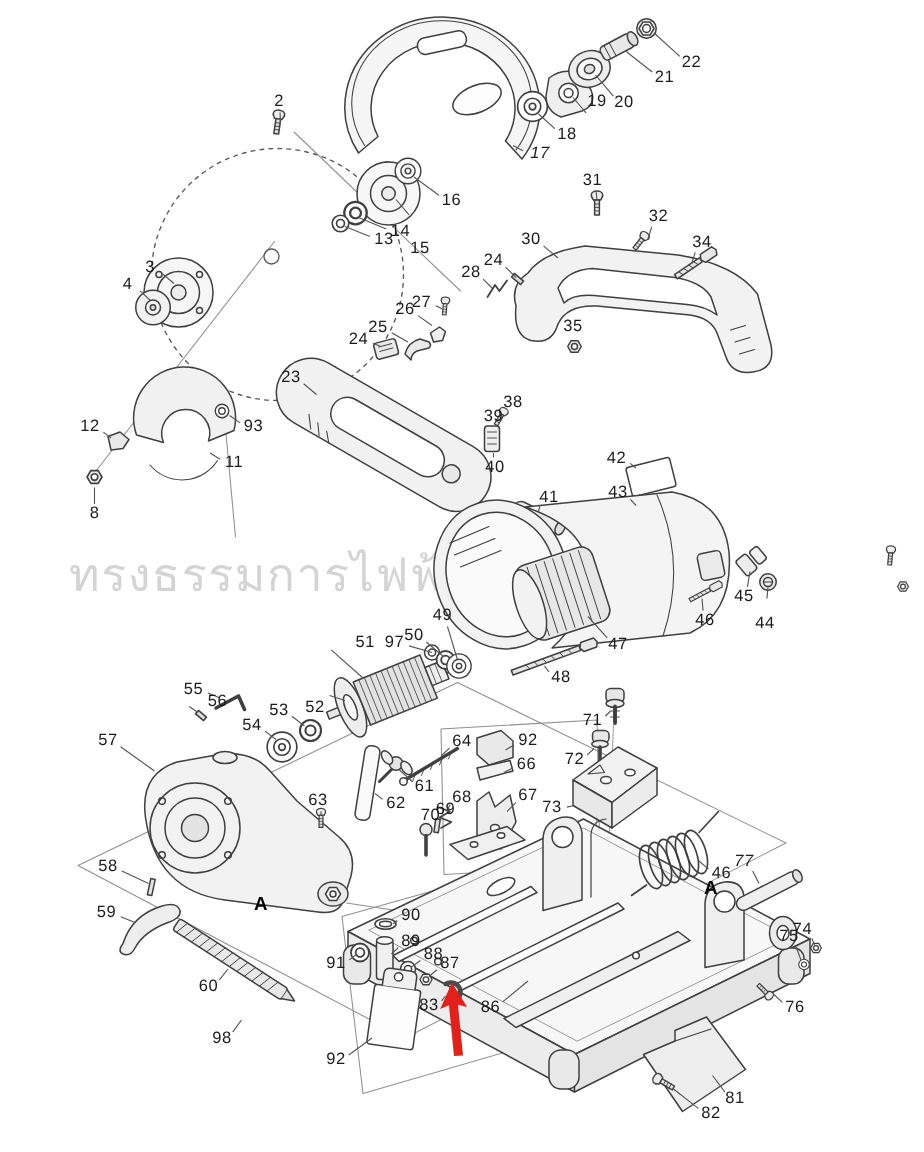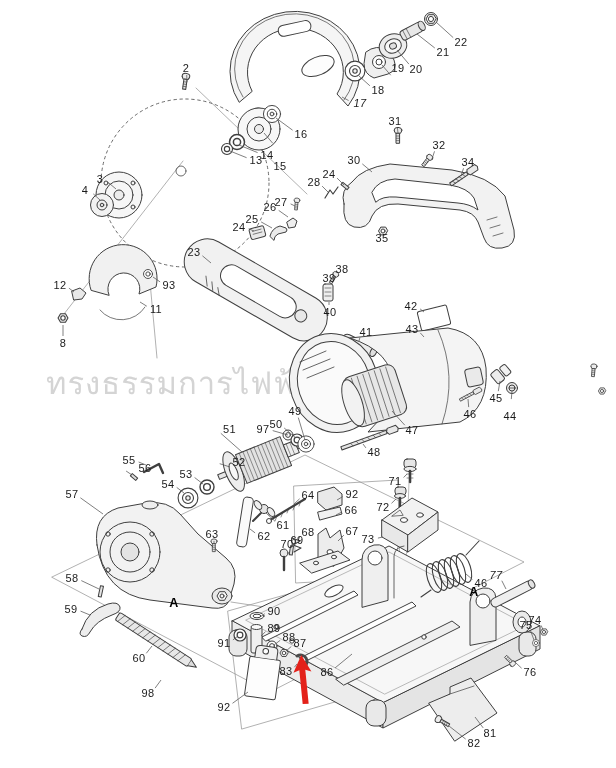--- a/index.html
+++ b/index.html
@@ -473,37 +473,37 @@
       <div class="plbl" style="left: 239px; top: 227px;">24</div>
       <div class="plbl" style="left: 252px; top: 219px;">25</div>
       <div class="plbl" style="left: 270px; top: 207px;">26</div>
       <div class="plbl" style="left: 281px; top: 202px;">27</div>
       <div class="plbl" style="left: 314px; top: 182px;">28</div>
       <div class="plbl" style="left: 329px; top: 174px;">24</div>
       <div class="plbl" style="left: 354px; top: 160px;">30</div>
       <div class="plbl" style="left: 395px; top: 121px;">31</div>
       <div class="plbl" style="left: 439px; top: 145px;">32</div>
       <div class="plbl" style="left: 468px; top: 162px;">34</div>
-      <div class="plbl" style="left: 382px; top: 218px; margin-top: 20px;">35</div>
+      <div class="plbl" style="left: 382px; top: 218px;">35</div>
       <div class="plbl" style="left: 342px; top: 269px;">38</div>
       <div class="plbl" style="left: 329px; top: 278px;">39</div>
       <div class="plbl" style="left: 330px; top: 312px;">40</div>
       <div class="plbl" style="left: 366px; top: 332px;">41</div>
       <div class="plbl" style="left: 411px; top: 306px;">42</div>
       <div class="plbl" style="left: 412px; top: 329px;">43</div>
       <div class="plbl" style="left: 510px; top: 416px;">44</div>
       <div class="plbl" style="left: 496px; top: 398px;">45</div>
       <div class="plbl" style="left: 470px; top: 414px;">46</div>
       <div class="plbl" style="left: 412px; top: 430px;">47</div>
       <div class="plbl" style="left: 374px; top: 452px;">48</div>
       <div class="plbl" style="left: 295px; top: 411px;">49</div>
       <div class="plbl" style="left: 276px; top: 424px;">50</div>
       <div class="plbl" style="left: 263px; top: 429px;">97</div>
-      <div class="plbl" style="left: 213px; top: 429px; padding-left: 33px;">51</div>
-      <div class="plbl" style="left: 210px; top: 462px; margin-left: 29px;">52</div>
+      <div class="plbl" style="left: 227px; top: 429px; padding-left: 33px;">51</div>
+      <div class="plbl" style="left: 210px; top: 472px;">52</div>
       <div class="plbl" style="left: 186px; top: 474px;">53</div>
       <div class="plbl" style="left: 168px; top: 484px;">54</div>
       <div class="plbl" style="left: 129px; top: 460px;">55</div>
       <div class="plbl" style="left: 117px; top: 468px; margin-left: 28px;">56</div>
       <div class="plbl" style="left: 72px; top: 494px;">57</div>
       <div class="plbl" style="left: 72px; top: 578px;">58</div>
       <div class="plbl" style="left: 71px; top: 609px;">59</div>
       <div class="plbl" style="left: 139px; top: 658px;">60</div>
       <div class="plbl" style="left: 283px; top: 525px;">61</div>
       <div class="plbl" style="left: 264px; top: 536px;">62</div>

